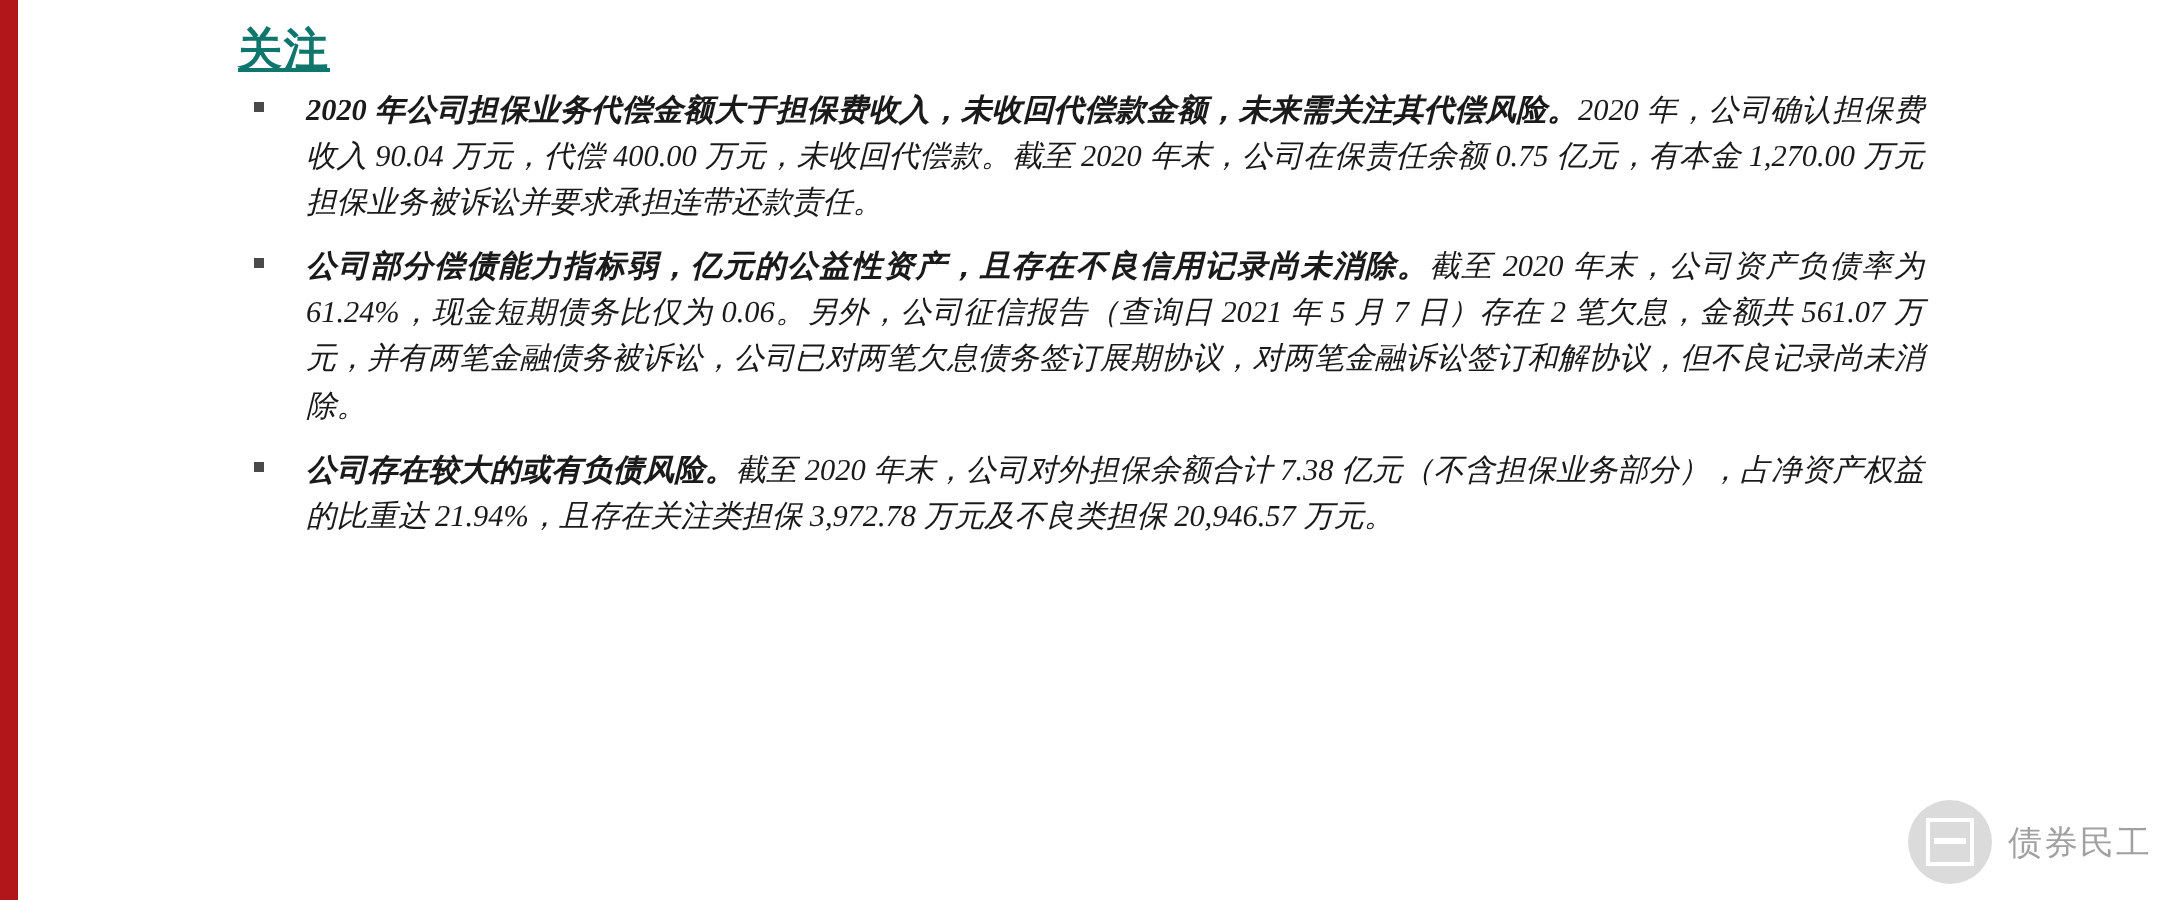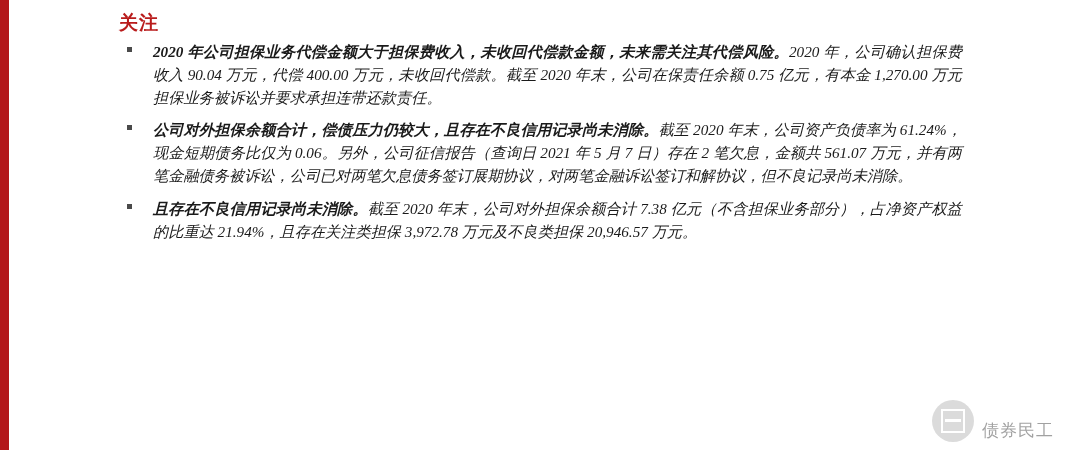--- a/index.html
+++ b/index.html
@@ -32,26 +32,27 @@
   .content {
     position: absolute;
     left: 9px;
     top: 0;
     width: 1071px;
     height: 450px;
     box-sizing: border-box;
     padding: 8px 22px 0 22px;
   }
   .section-title {
-    color: #b91c1c;
-    font-size: 19px;
+    color: #0f766e;
+    font-size: 22px;
     font-weight: bold;
     letter-spacing: 1px;
     margin: 2px 0 4px 88px;
     font-family: "Liberation Sans", "DejaVu Sans", sans-serif;
+    text-decoration: underline;
   }
   .bullets {
     margin: 0;
     padding: 0;
     list-style: none;
     font-style: italic;
   }
   .bullet-item {
     position: relative;
     padding-left: 34px;
@@ -70,24 +71,24 @@
     top: 7px;
     width: 5px;
     height: 5px;
     background: #4a4a4a;
   }
   .bold {
     font-weight: bold;
   }
   .wm {
     position: absolute;
-    right: 26px;
+    right: 4px;
     bottom: 8px;
     display: flex;
-    align-items: flex-end;
+    align-items: center;
     gap: 8px;
     opacity: 0.92;
   }
   .wm-logo {
     position: relative;
     width: 42px;
     height: 42px;
     border-radius: 50%;
     background: #d8d8d8;
     overflow: hidden;
@@ -133,26 +134,26 @@
 
       <li class="bullet-item">
         <span class="bullet-marker"></span>
         <span class="bold">2020 年公司担保业务代偿金额大于担保费收入，未收回代偿款金额，未来需关注其代偿风险。</span><span>2020 年，公司确认担保费收入 90.04 万元，代偿 400.00 万元，未收回代偿款。截至 2020 年末，公司在保责任余额 0.75 亿元，有本金 1,270.00 万元担保业务被诉讼并要求承担连带还款责任。</span>
       </li>
 
 
 
       <li class="bullet-item">
         <span class="bullet-marker"></span>
-        <span class="bold">公司对外担保余额合计，偿债压力仍较大，且存在不良信用记录尚未消除。</span><span>截至 2020 年末，公司资产负债率为 61.24%，现金短期债务比仅为 0.06。另外，公司征信报告（查询日 2021 年 5 月 7 日）存在 2 笔欠息，金额共 561.07 万元，并有两笔金融债务被诉讼，公司已对两笔欠息债务签订展期协议，对两笔金融诉讼签订和解协议，但不良记录尚未消除。</span>
+        <span class="bold">公司部分偿债能力指标弱，亿元的公益性资产，且存在不良信用记录尚未消除。</span><span>截至 2020 年末，公司资产负债率为 61.24%，现金短期债务比仅为 0.06。另外，公司征信报告（查询日 2021 年 5 月 7 日）存在 2 笔欠息，金额共 561.07 万元，并有两笔金融债务被诉讼，公司已对两笔欠息债务签订展期协议，对两笔金融诉讼签订和解协议，但不良记录尚未消除。</span>
       </li>
 
       <li class="bullet-item">
         <span class="bullet-marker"></span>
-        <span class="bold">且存在不良信用记录尚未消除。</span><span>截至 2020 年末，公司对外担保余额合计 7.38 亿元（不含担保业务部分），占净资产权益的比重达 21.94%，且存在关注类担保 3,972.78 万元及不良类担保 20,946.57 万元。</span>
+        <span class="bold">公司存在较大的或有负债风险。</span><span>截至 2020 年末，公司对外担保余额合计 7.38 亿元（不含担保业务部分），占净资产权益的比重达 21.94%，且存在关注类担保 3,972.78 万元及不良类担保 20,946.57 万元。</span>
       </li>
 
     </ul>
 
   </div>
 
   <div class="wm">
     <div class="wm-logo">
       <div class="sq"></div>
       <div class="bar"></div>

